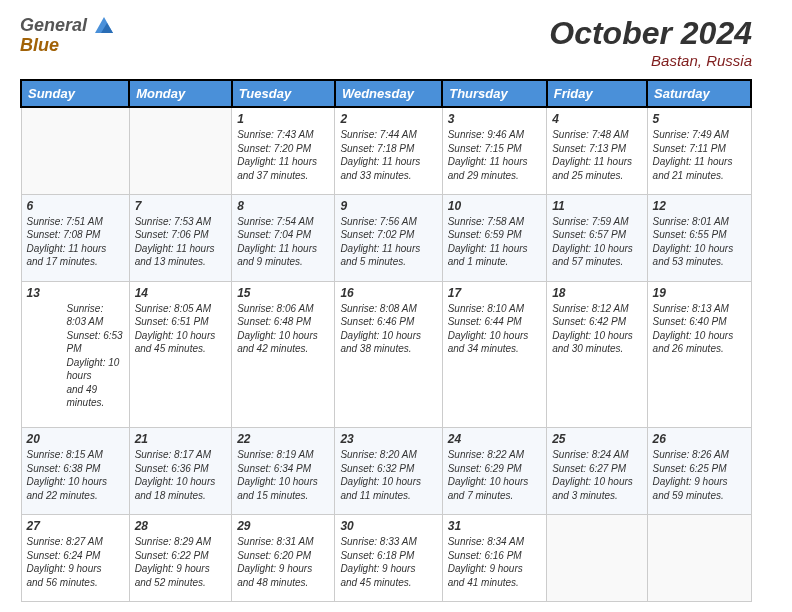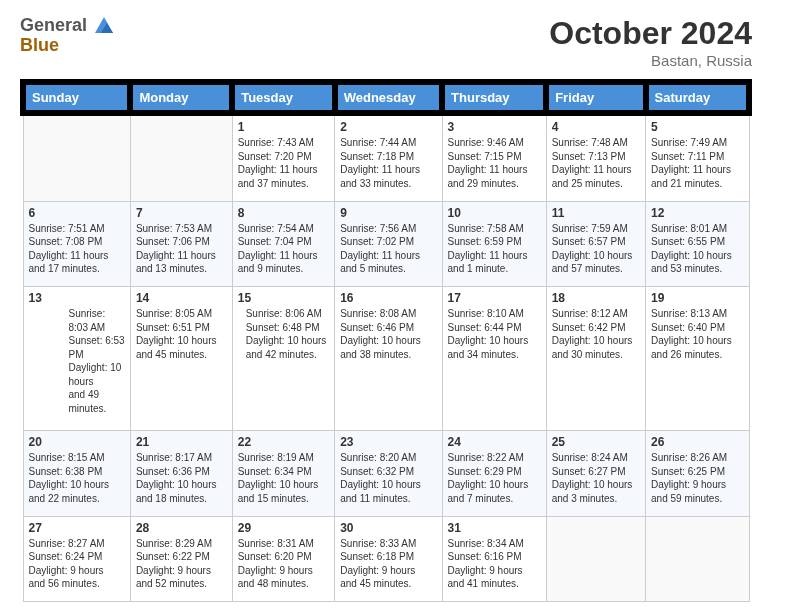--- a/index.html
+++ b/index.html
@@ -9,20 +9,21 @@
       width: 792px;
       height: 612px;
       overflow: hidden;
     }
     .page {
       width: 772px;
       height: 612px;
       padding: 15px 20px 10px 20px;
       display: flex;
       flex-direction: column;
+      font-style: italic;
     }
     .header {
       display: flex;
       justify-content: space-between;
       align-items: flex-start;
       margin-bottom: 10px;
     }
     .logo {
       display: flex;
       align-items: center;
@@ -30,35 +31,35 @@
     .title-area {
       text-align: right;
     }
     .month-title {
       font-size: 32px;
       font-weight: bold;
       color: #333;
     }
     .location {
       font-size: 15px;
-      color: #737373;
+      color: #7f1d1d;
     }
     .calendar-table {
       width: 100%;
       border-collapse: collapse;
       flex: 1;
     }
     .calendar-table th {
       background-color: #4a90d9;
       color: white;
       text-align: left;
       padding: 5px 6px;
       font-size: 13px;
       font-weight: bold;
-      border: 6px solid #000000;
+      border: 2px solid #000000;
     }
     .calendar-table td {
       border: 1px solid #ccc;
       vertical-align: top;
       padding: 4px 5px;
       font-size: 10.5px;
       color: #333;
       width: 113px;
       height: 78px;
       background: #fff;
@@ -220,21 +221,21 @@
           </td>
           <td>
             <span class="day-number">14</span>
             <div class="day-info" style="white-space: pre-line;">Sunrise: 8:05 AM
 Sunset: 6:51 PM
 Daylight: 10 hours
 and 45 minutes.</div>
           </td>
           <td>
             <span class="day-number">15</span>
-            <div class="day-info" style="white-space: pre-line; margin-left: 8px;">Sunrise: 8:06 AM
+            <div class="day-info" style="white-space: pre-line;">Sunrise: 8:06 AM
 Sunset: 6:48 PM
 Daylight: 10 hours
 and 42 minutes.</div>
           </td>
           <td>
             <span class="day-number">16</span>
             <div class="day-info" style="white-space: pre-line;">Sunrise: 8:08 AM
 Sunset: 6:46 PM
 Daylight: 10 hours
 and 38 minutes.</div>

